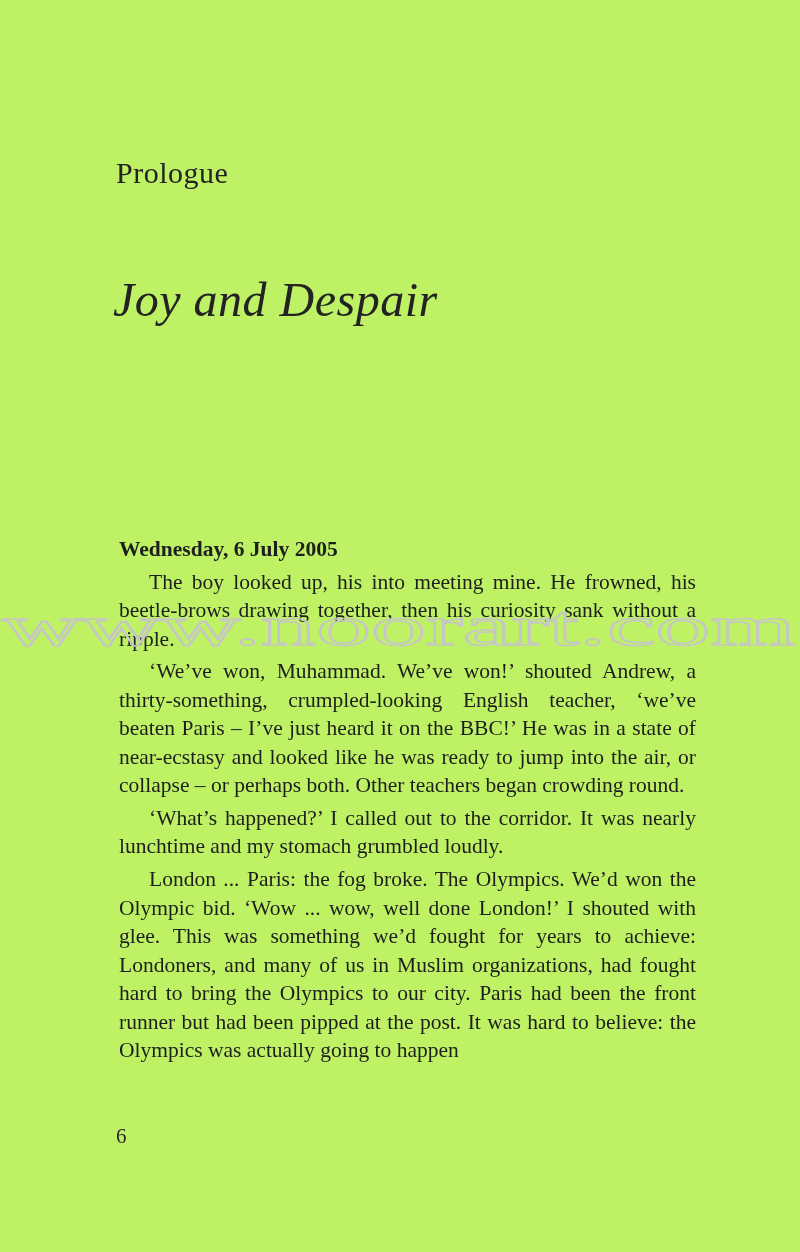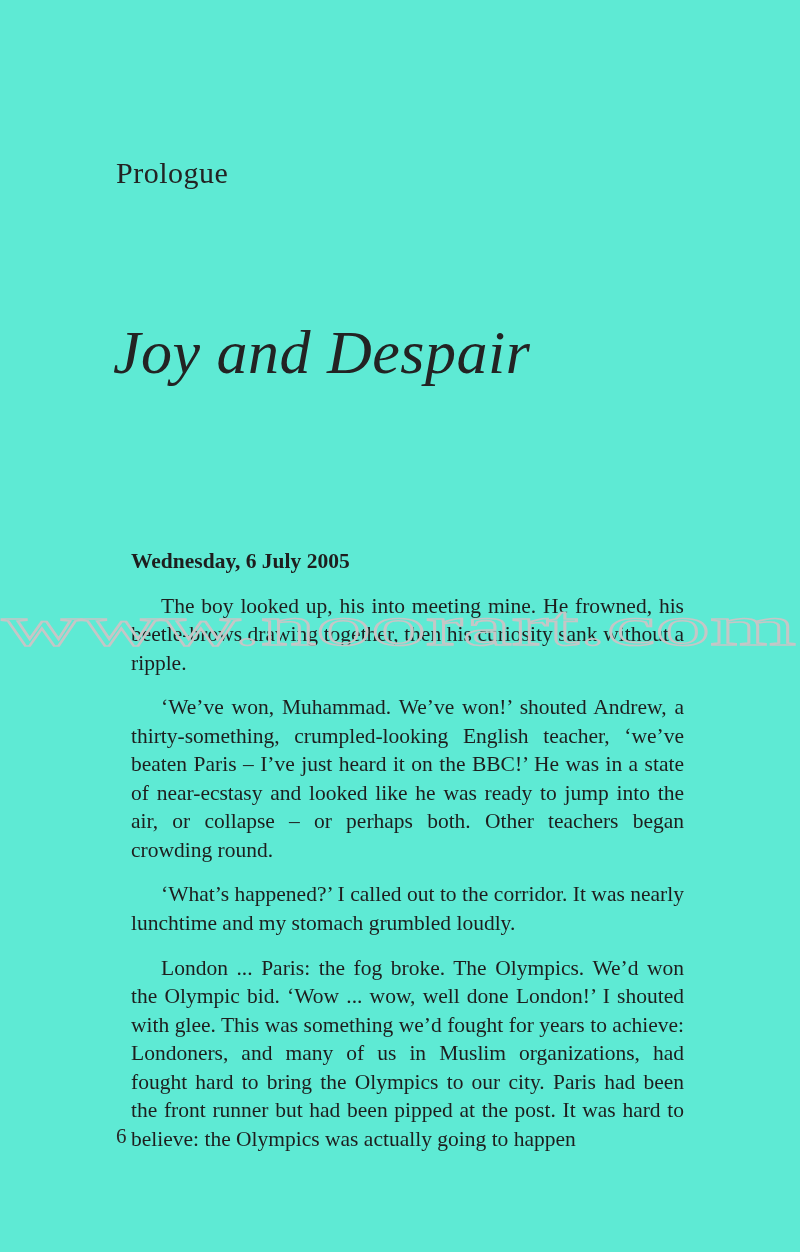--- a/index.html
+++ b/index.html
@@ -4,60 +4,59 @@
 <style>
   html, body {
     margin: 0;
     padding: 0;
     background: #ffffff;
   }
   .page {
     position: relative;
     width: 800px;
     height: 1252px;
-    background: #5eead4;
+    background: #bef264;
     overflow: hidden;
     font-family: "Liberation Serif", "DejaVu Serif", serif;
     color: #1e1e1e;
   }
   .section-label {
     position: absolute;
     left: 116px;
     top: 156px;
     font-size: 30px;
     line-height: 1.1;
     letter-spacing: 0.5px;
     color: #232323;
   }
   .chapter-title {
     position: absolute;
     left: 113px;
     top: 274px;
-    font-size: 62px;
+    font-size: 48px;
     font-style: italic;
     line-height: 1.1;
     letter-spacing: 0.5px;
     color: #232323;
-    margin-top: 44px;
   }
   .body-block {
     position: absolute;
     left: 115px;
     top: 531px;
     width: 585px;
     font-size: 21.5px;
     line-height: 28.55px;
     color: #1e1e1e;
   }
   .date-heading {
     font-weight: bold;
     margin: 0;
   }
   .body-block p {
-    margin: 16px;
+    margin: 4px;
     text-align: justify;
   }
   .body-block p.flush {
     text-indent: 0;
     text-align: left;
   }
   .body-block p.indent {
     text-indent: 30px;
   }
   .watermark {

